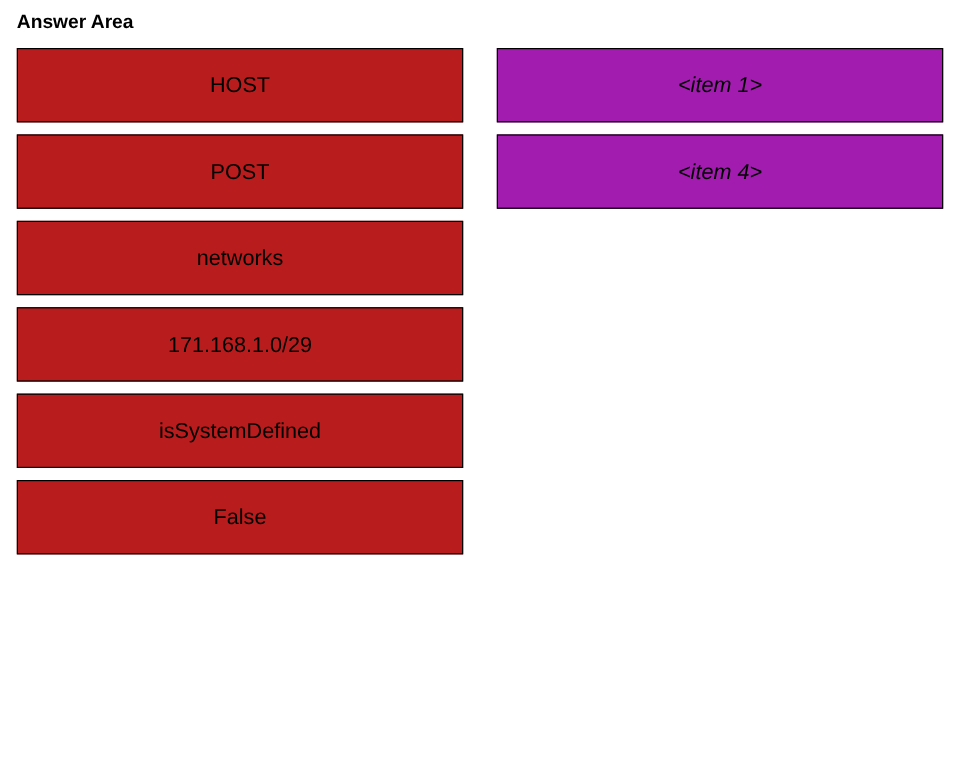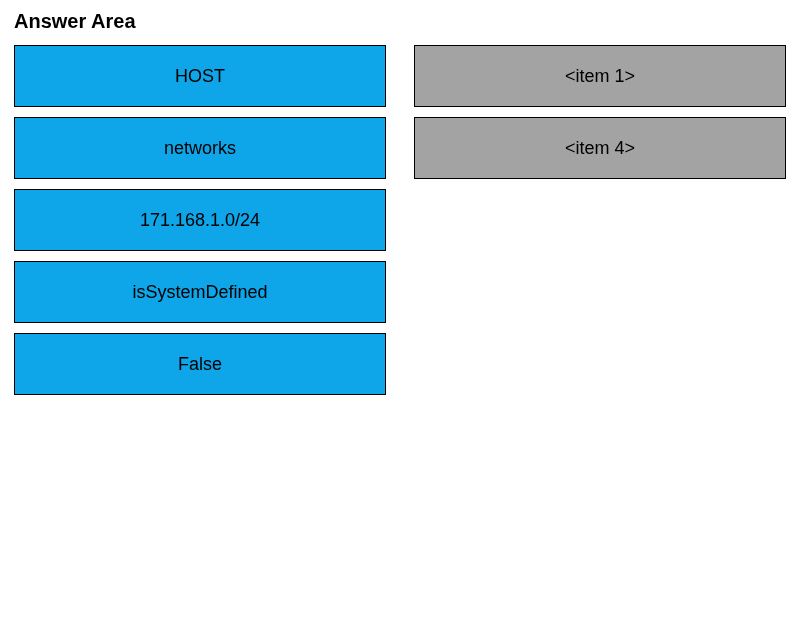--- a/index.html
+++ b/index.html
@@ -7,21 +7,21 @@
       margin: 0;
       padding: 0;
     }
     body {
       font-family: Arial, sans-serif;
       background: #ffffff;
       padding: 10px 14px;
       width: 808px;
     }
     .title {
-      font-size: 20px;
+      font-size: 16px;
       font-weight: bold;
       color: #000;
       margin-bottom: 12px;
     }
     .grid {
       display: flex;
       gap: 28px;
     }
     .column {
       display: flex;
@@ -37,36 +37,38 @@
     .tile {
       height: 62px;
       border: 1px solid #000;
       display: flex;
       align-items: center;
       justify-content: center;
       font-size: 18px;
       color: #000;
     }
     .tile-blue {
-      background: #0ea5e9;
+      background: #b91c1c;
     }
     .tile-tan {
-      background: #a3a3a3;
+      background: #a21caf;
+      font-style: italic;
     }
   </style>
 </head>
 <body>
 
 <div class="title">Answer Area</div>
 
 <div class="grid">
   <div class="column col-left">
     <div class="tile tile-blue">HOST</div>
+    <div class="tile tile-blue">POST</div>
     <div class="tile tile-blue">networks</div>
-    <div class="tile tile-blue">171.168.1.0/24</div>
+    <div class="tile tile-blue">171.168.1.0/29</div>
     <div class="tile tile-blue">isSystemDefined</div>
     <div class="tile tile-blue">False</div>
   </div>
   <div class="column col-right">
     <div class="tile tile-tan">&lt;item 1&gt;</div>
     <div class="tile tile-tan">&lt;item 4&gt;</div>
   </div>
 </div>
 
 </body></html>

